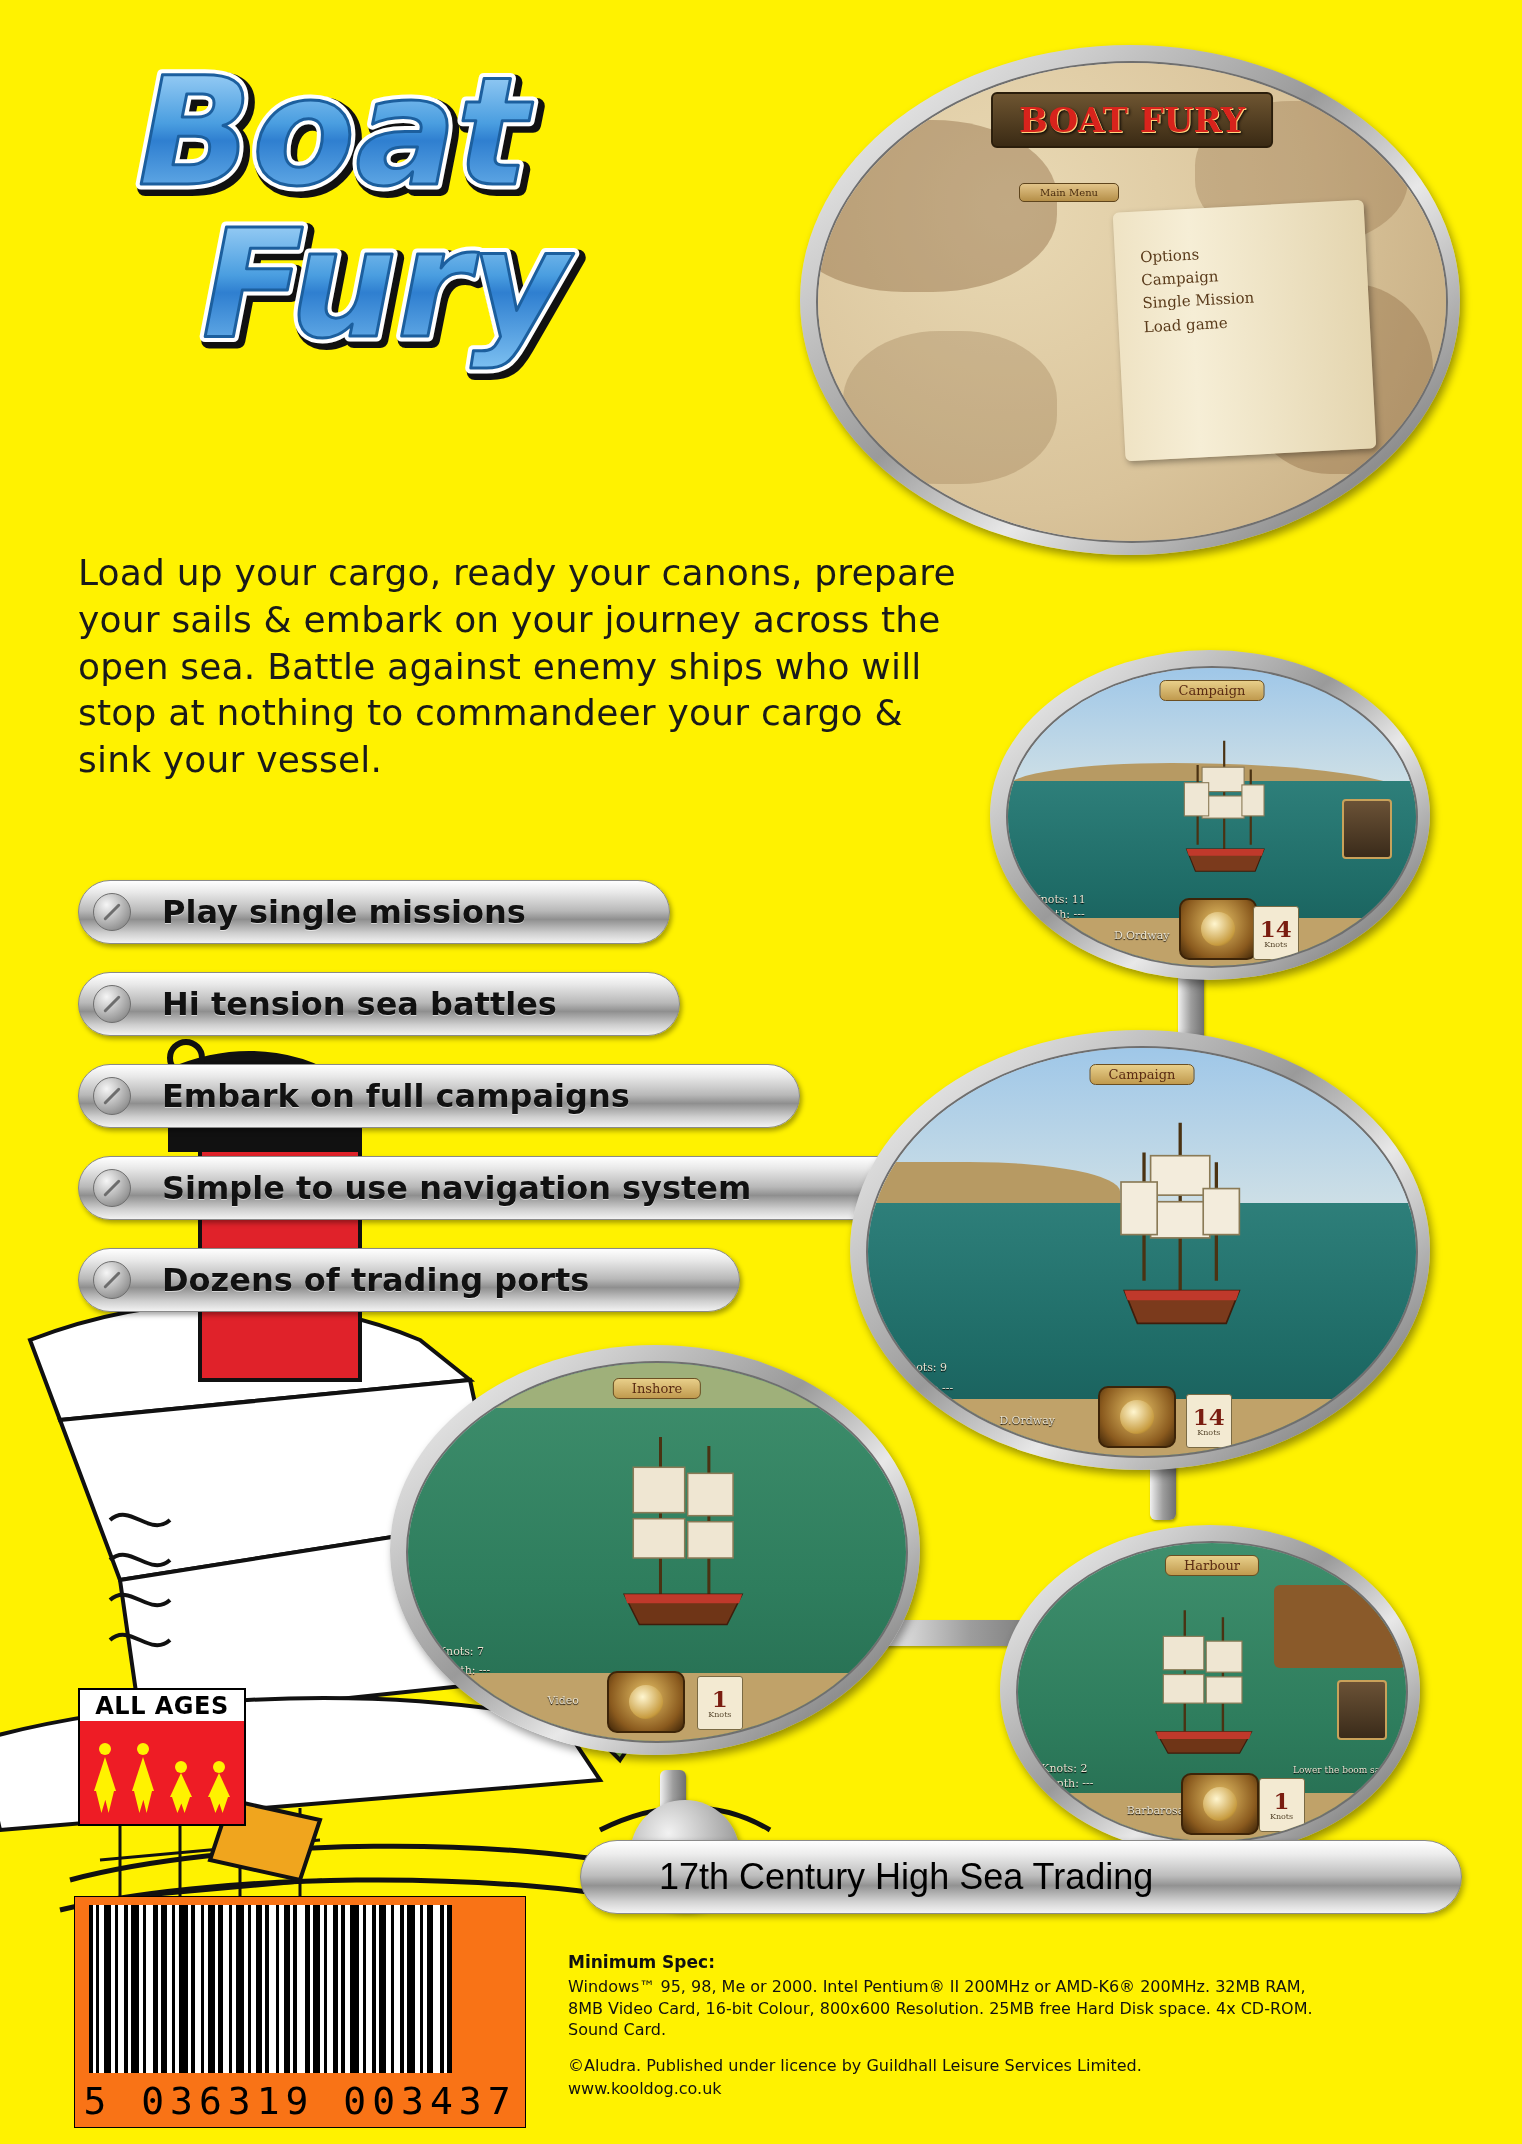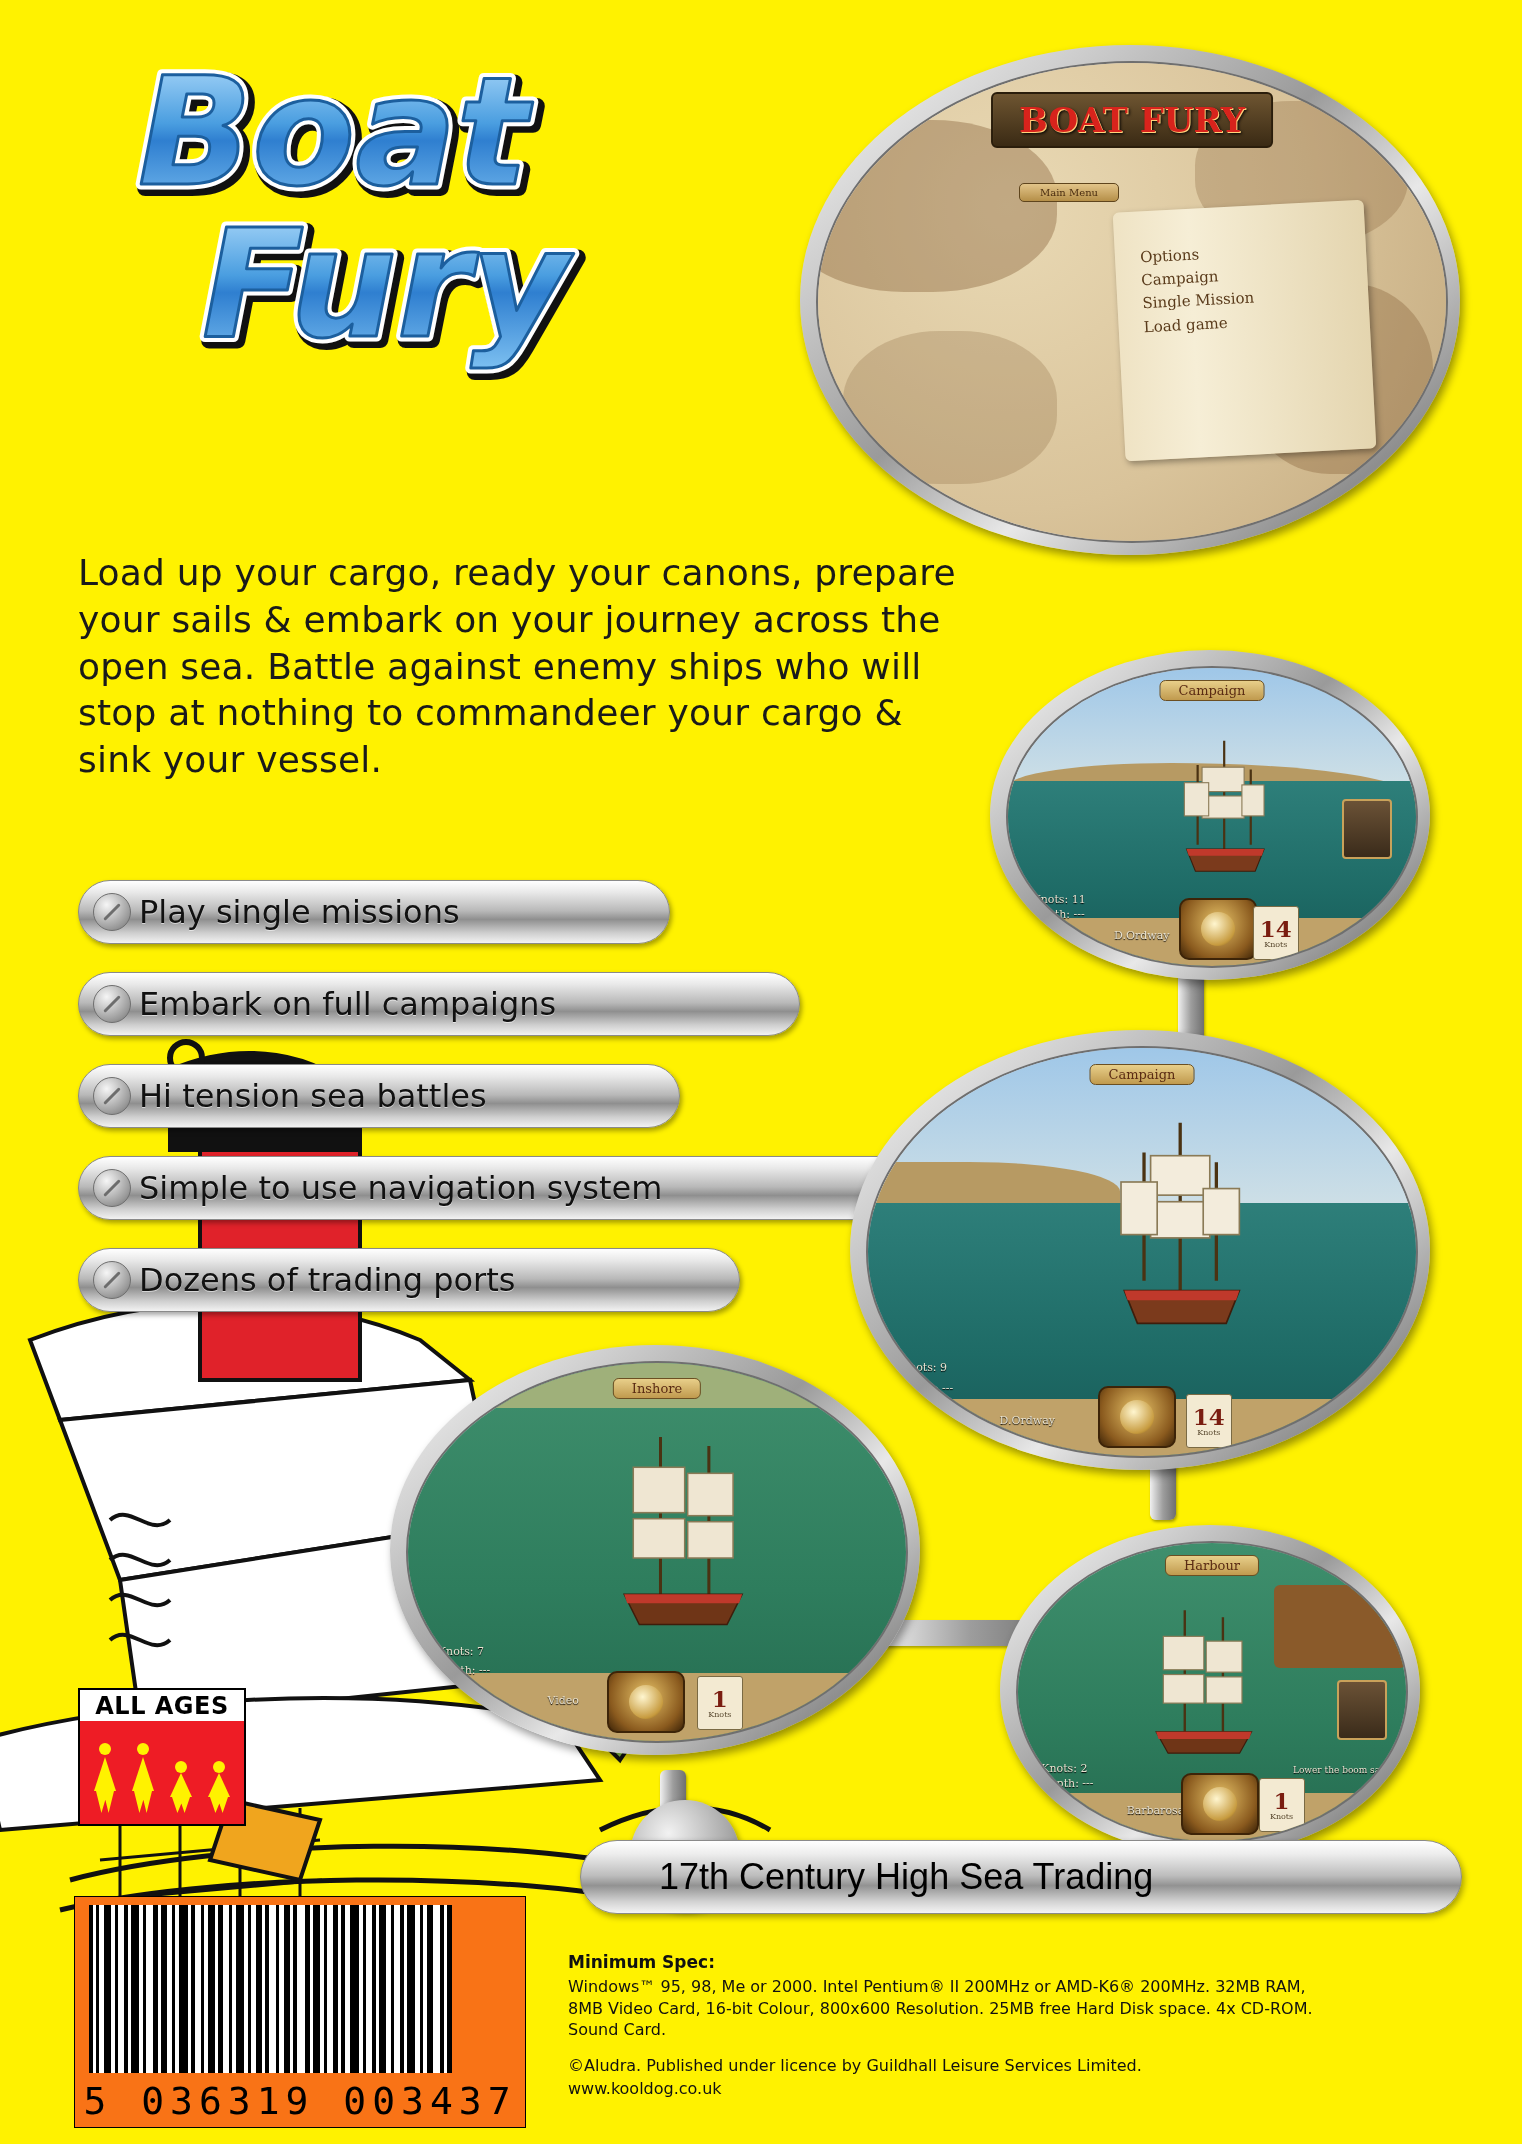--- a/index.html
+++ b/index.html
@@ -38,21 +38,21 @@
   .pill .bullet{
     width:36px;height:36px;border-radius:50%;margin-left:14px;flex:0 0 auto;
     background:radial-gradient(circle at 35% 30%,#f6f6f6,#9a9a9a 70%,#6d6d6d 100%);
     border:1px solid #6f6f6f;position:relative;
   }
   .pill .bullet:after{
     content:"";position:absolute;left:50%;top:50%;width:22px;height:3px;
     background:#6d6d6d;transform:translate(-50%,-50%) rotate(-45deg);border-radius:2px;
   }
   .pill .txt{
-    margin-left:8px;font-size:32px;font-weight:normal;color:#111;
+    margin-left:31px;font-size:32px;font-weight:bold;color:#111;
     font-family:"DejaVu Sans", sans-serif;white-space:nowrap;
     text-shadow:0 1px 0 rgba(255,255,255,.55);
   }
   .p1{width:590px;} .p2{width:720px;} .p3{width:600px;} .p4{width:840px;} .p5{width:660px;}
 
   .pill-bottom{
     position:absolute;left:580px;top:1840px;width:880px;height:72px;border-radius:38px;
     background:linear-gradient(to bottom,#ffffff 0%,#ededed 18%,#bdbdbd 48%,#929292 62%,#d2d2d2 84%,#f4f4f4 100%);
     box-shadow:2px 3px 6px rgba(0,0,0,.35);display:flex;align-items:center;border:1px solid #8a8a8a;
   }
@@ -217,27 +217,27 @@
   </svg>
 </div>
 
 <div class="blurb">Load up your cargo, ready your canons, prepare your sails &amp; embark on your journey across the open sea. Battle against enemy ships who will stop at nothing to commandeer your cargo &amp; sink your vessel.</div>
 
 <div class="features">
   <div class="pill p1">
     <span class="bullet"></span>
     <span class="txt">Play single missions</span>
   </div>
+  <div class="pill p3">
+    <span class="bullet"></span>
+    <span class="txt">Hi tension sea battles</span>
+  </div>
   <div class="pill p2">
     <span class="bullet"></span>
     <span class="txt">Embark on full campaigns</span>
-  </div>
-  <div class="pill p3">
-    <span class="bullet"></span>
-    <span class="txt">Hi tension sea battles</span>
   </div>
   <div class="pill p4">
     <span class="bullet"></span>
     <span class="txt">Simple to use navigation system</span>
   </div>
   <div class="pill p5">
     <span class="bullet"></span>
     <span class="txt">Dozens of trading ports</span>
   </div>
 </div>

